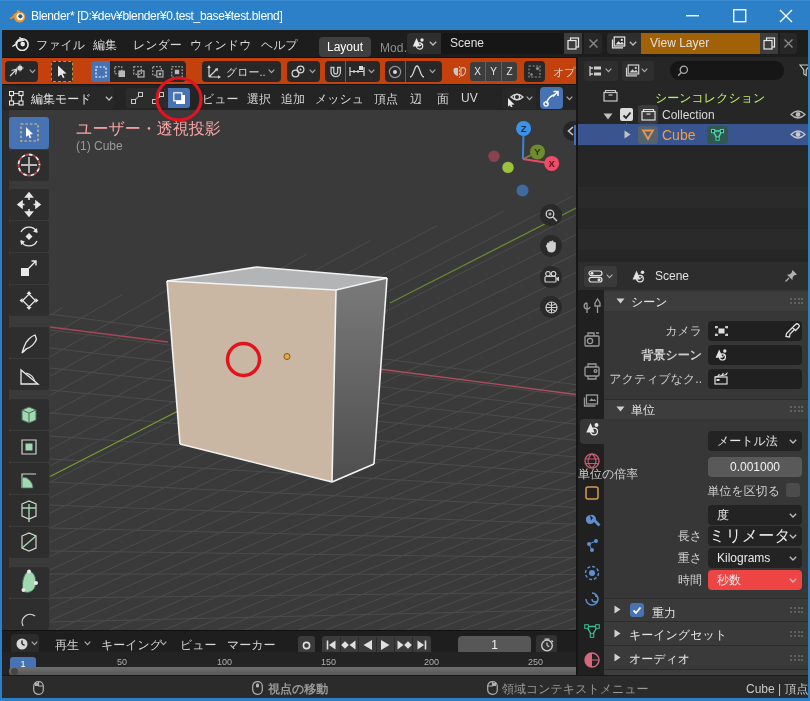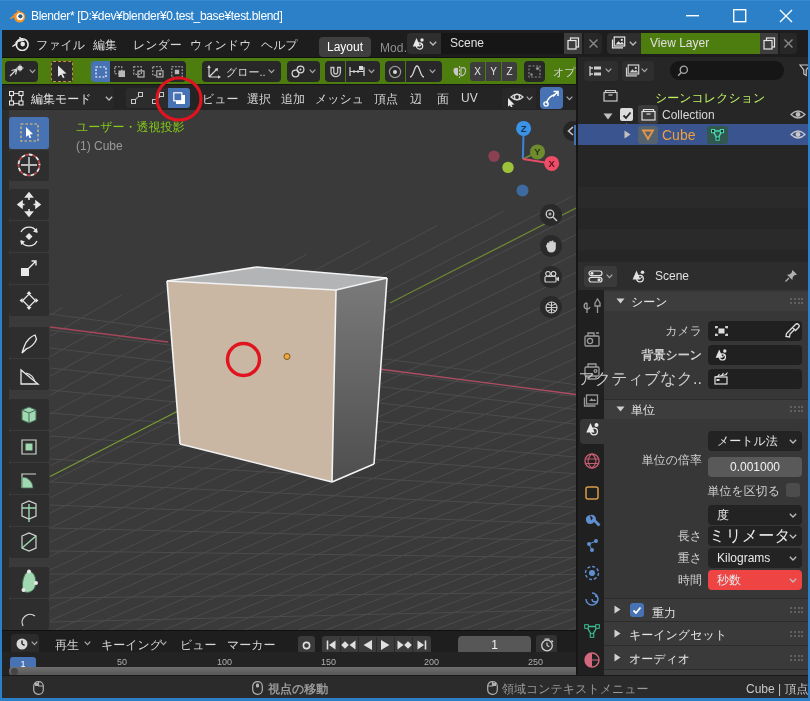--- a/index.html
+++ b/index.html
@@ -70,33 +70,33 @@
   <div class="abs" style="left:607px;top:3px;width:34px;height:21px;background:#2e2e2e;border-radius:4px 0 0 4px;"></div>
   <svg class="abs" style="left:611px;top:6px" width="15" height="14" viewBox="0 0 15 14">
         <rect x="3.2" y="1" width="10.5" height="9" fill="none" stroke="#e8e8e8" stroke-width="1.2"></rect>
         <path d="M1.5 3.4 v8.4 h10.5" fill="none" stroke="#e8e8e8" stroke-width="1.2"></path>
         <circle cx="10.8" cy="3.9" r="1.1" fill="#e8e8e8"></circle>
         <path d="M4.5 8.5 l3-3.3 2 2.1 1.5-1.5 2.2 2.7z" fill="#e8e8e8"></path>
       </svg>
   <svg class="abs" style="left:629px;top:11px" width="8" height="5">
         <path d="M0.8 0.8 L4 4 L7.2 0.8" stroke="#bdbdbd" stroke-width="1.3" fill="none"></path>
       </svg>
-  <div class="abs" style="left:641px;top:3px;width:119px;height:21px;background:#4d7c0f;color:#e0e0e0;font-size:12px;line-height:21px;padding-left:9px;">View Layer</div>
+  <div class="abs" style="left:641px;top:3px;width:119px;height:21px;background:#a16207;color:#e0e0e0;font-size:12px;line-height:21px;padding-left:9px;">View Layer</div>
   <div class="abs" style="left:760px;top:3px;width:18px;height:21px;background:#3d3d3d;"></div>
   <svg class="abs" style="left:763px;top:7px" width="13" height="13" viewBox="0 0 13 13">
         <rect x="3.5" y="1" width="8" height="9" fill="none" stroke="#e8e8e8" stroke-width="1.2"></rect>
         <rect x="1" y="3.5" width="8" height="8.5" fill="#3d3d3d" stroke="#e8e8e8" stroke-width="1.2"></rect>
       </svg>
   <div class="abs" style="left:780px;top:3px;width:17px;height:21px;background:#272727;border-radius:0 4px 4px 0;"></div>
   <svg class="abs" style="left:783px;top:8px" width="11" height="11">
         <path d="M1.5 1.5 L9.5 9.5 M9.5 1.5 L1.5 9.5" stroke="#8a8a8a" stroke-width="1.4"></path>
       </svg>
 </div>
 
-<div class="abs" id="toolrow" style="left:0;top:57px;width:576px;height:27px;background:#4d7c0f;border-top:1px solid #111;">
+<div class="abs" id="toolrow" style="left:0;top:57px;width:576px;height:27px;background:#c2410c;border-top:1px solid #111;">
 
   <div class="abs" style="left:5px;top:3px;width:33px;height:21px;background:#282828;border-radius:4px;"></div>
   <svg class="abs" style="left:9px;top:6px" width="16" height="15" viewBox="0 0 16 15">
     <path d="M1 12 L8 5 M8 5 l-1.5 5.5 M8 5 l-5.5 1.5" stroke="#d8d8d8" stroke-width="1.2" fill="none"></path>
     <circle cx="11" cy="4" r="2.6" fill="#d8d8d8"></circle>
         <path d="M11 0.5 v1 M11 6.5 v1 M7.5 4 h1 M13.5 4 h1" stroke="#d8d8d8" stroke-width="1"></path>
   </svg>
   <svg class="abs" style="left:29px;top:11px" width="7" height="5">
         <path d="M0.7 0.7 L3.5 3.6 L6.3 0.7" stroke="#aaa" stroke-width="1.2" fill="none"></path>
       </svg>
@@ -291,21 +291,21 @@
       <path d="M180 334 L332 372"></path>
       <path d="M387 168 L374 354"></path>
       <path d="M332 372 L374 354"></path>
     </g>
 
     <circle cx="287" cy="246.5" r="3" fill="#eda83d" stroke="#7a5a20" stroke-width="1"></circle>
 
     <circle cx="243.5" cy="249.5" r="16" fill="none" stroke="#e0131f" stroke-width="3.4"></circle>
   </svg>
 
-  <div class="abs" style="left:76px;top:9px;color:#84cc16;font-size:12px;">ユーザー・透視投影</div>
+  <div class="abs" style="left:76px;top:9px;color:#fca5a5;font-size:16px;">ユーザー・透視投影</div>
   <div class="abs" style="left:76px;top:29px;color:#9a9a9a;font-size:12px;">(1) Cube</div>
 
   <div class="abs" style="left:0;top:0;width:9px;height:520px;background:#2c2c2c;"></div>
   <svg class="abs" style="left:9px;top:0" width="41" height="520" viewBox="0 0 41 520">
     <g>
       <rect x="0" y="7" width="40" height="32" rx="3" fill="#4772b3"></rect>
       <rect x="12" y="14" width="17" height="17" fill="none" stroke="#f0c66a" stroke-width="1.2" stroke-dasharray="2.5 2"></rect>
       <path d="M17 17 L24 24 L20.8 24.4 L22.3 27.6 L20.7 28.3 L19.3 25.1 L17 27 Z" fill="#fff"></path>
       <rect x="0" y="40" width="40" height="31" rx="3" fill="#2e2e2e"></rect>
       <circle cx="20" cy="55" r="10.5" fill="none" stroke="#c04848" stroke-width="1.8" stroke-dasharray="4 3.6"></circle>
@@ -671,21 +671,21 @@
         <path d="M13.5 1.5 c1 1 1 2 0 3 l-3 3 -3 -3 3 -3 c1 -1 2 -1 3 0z M7 5 L1.5 10.5 l-0.5 3 3.5 0.5 0.5 -3 4 -4" fill="none" stroke="#e0e0e0" stroke-width="1.3"></path>
       </svg>
   <div class="abs" style="left:0px;top:83px;width:124px;height:20px;text-align:right;color:#cfcfcf;font-size:12px;line-height:20px;font-weight:bold;">背景シーン</div>
   <div class="abs" style="left:130px;top:83px;width:94px;height:20px;background:#202020;border-radius:4px;"></div>
   <svg class="abs" style="left:137px;top:86px" width="14" height="13" viewBox="0 0 15 14">
         <path d="M4.5 1.5 L8.4 10.5 H0.6 Z" fill="#e0e0e0"></path>
         <circle cx="10.5" cy="3.2" r="1.8" fill="#e0e0e0"></circle>
         <circle cx="8" cy="9.6" r="3.3" fill="none" stroke="#e0e0e0" stroke-width="1.3"></circle>
         <path d="M8 9.6 l2.5 -2" stroke="#e0e0e0" stroke-width="1.1"></path>
       </svg>
-  <div class="abs" style="left:0px;top:107px;width:124px;height:20px;text-align:right;color:#cfcfcf;font-size:16px;line-height:20px;">アクティブなク..</div>
+  <div class="abs" style="left:0px;top:107px;width:124px;height:20px;text-align:right;color:#cfcfcf;font-size:12px;line-height:20px;">アクティブなク..</div>
   <div class="abs" style="left:130px;top:107px;width:94px;height:20px;background:#202020;border-radius:4px;"></div>
   <svg class="abs" style="left:136px;top:110px" width="15" height="14" viewBox="0 0 15 14">
         <rect x="1" y="5" width="12" height="7" fill="none" stroke="#e0e0e0" stroke-width="1.2"></rect>
         <path d="M1 5 l12 -2.5 M3.5 4.5 l2 -2.5 M7.5 3.7 l2 -2.5 M11.5 2.9 l2 -2.4" stroke="#e0e0e0" stroke-width="1.1"></path>
         <rect x="2.5" y="7" width="3" height="2" fill="#e0e0e0"></rect>
       </svg>
 
   <div class="abs" style="left:26px;top:137px;width:208px;height:20px;background:#3d3d3d;border-top:1px solid #2c2c2c;"></div>
   <svg class="abs" style="left:38px;top:144px" width="9" height="6">
         <path d="M0.5 0.5 h8 l-4 5z" fill="#d0d0d0"></path>
@@ -700,21 +700,21 @@
           <circle cx="2" cy="6" r="1.1"></circle>
           <circle cx="6" cy="6" r="1.1"></circle>
           <circle cx="10" cy="6" r="1.1"></circle>
           <circle cx="13" cy="6" r="1.1"></circle>
         </g>
       </svg>
   <div class="abs" style="left:130px;top:169px;width:94px;height:20px;background:#232323;border-radius:4px;color:#e8e8e8;font-size:12px;line-height:20px;padding-left:9px;">メートル法</div>
   <svg class="abs" style="left:211px;top:177px" width="8" height="5">
         <path d="M0.8 0.8 L4 4 L7.2 0.8" stroke="#bdbdbd" stroke-width="1.3" fill="none"></path>
       </svg>
-  <div class="abs" style="left:0px;top:188px;width:124px;height:20px;text-align:right;color:#cfcfcf;font-size:12px;line-height:20px;">単位の倍率</div>
+  <div class="abs" style="left:0px;top:202px;width:124px;height:20px;color:#cfcfcf;font-size:12px;line-height:20px;">単位の倍率</div>
   <div class="abs" style="left:130px;top:195px;width:94px;height:20px;background:#595959;border-radius:4px;color:#f2f2f2;font-size:12px;line-height:20px;text-align:center;">0.001000</div>
   <div class="abs" style="left:0px;top:219px;width:202px;height:20px;text-align:right;color:#cfcfcf;font-size:12px;line-height:20px;">単位を区切る</div>
   <div class="abs" style="left:208px;top:221px;width:14px;height:14px;background:#4c4c4c;border-radius:3px;"></div>
   <div class="abs" style="left:130px;top:243px;width:94px;height:20px;background:#232323;border-radius:4px;color:#e8e8e8;font-size:12px;line-height:20px;padding-left:9px;">度</div>
   <svg class="abs" style="left:211px;top:251px" width="8" height="5">
         <path d="M0.8 0.8 L4 4 L7.2 0.8" stroke="#bdbdbd" stroke-width="1.3" fill="none"></path>
       </svg>
   <div class="abs" style="left:0px;top:264px;width:124px;height:20px;text-align:right;color:#cfcfcf;font-size:12px;line-height:20px;">長さ</div>
   <div class="abs" style="left:130px;top:264px;width:94px;height:20px;background:#232323;border-radius:4px;color:#e8e8e8;font-size:16px;line-height:20px;padding-left:1px;">ミリメーター</div>
   <svg class="abs" style="left:211px;top:272px" width="8" height="5">

